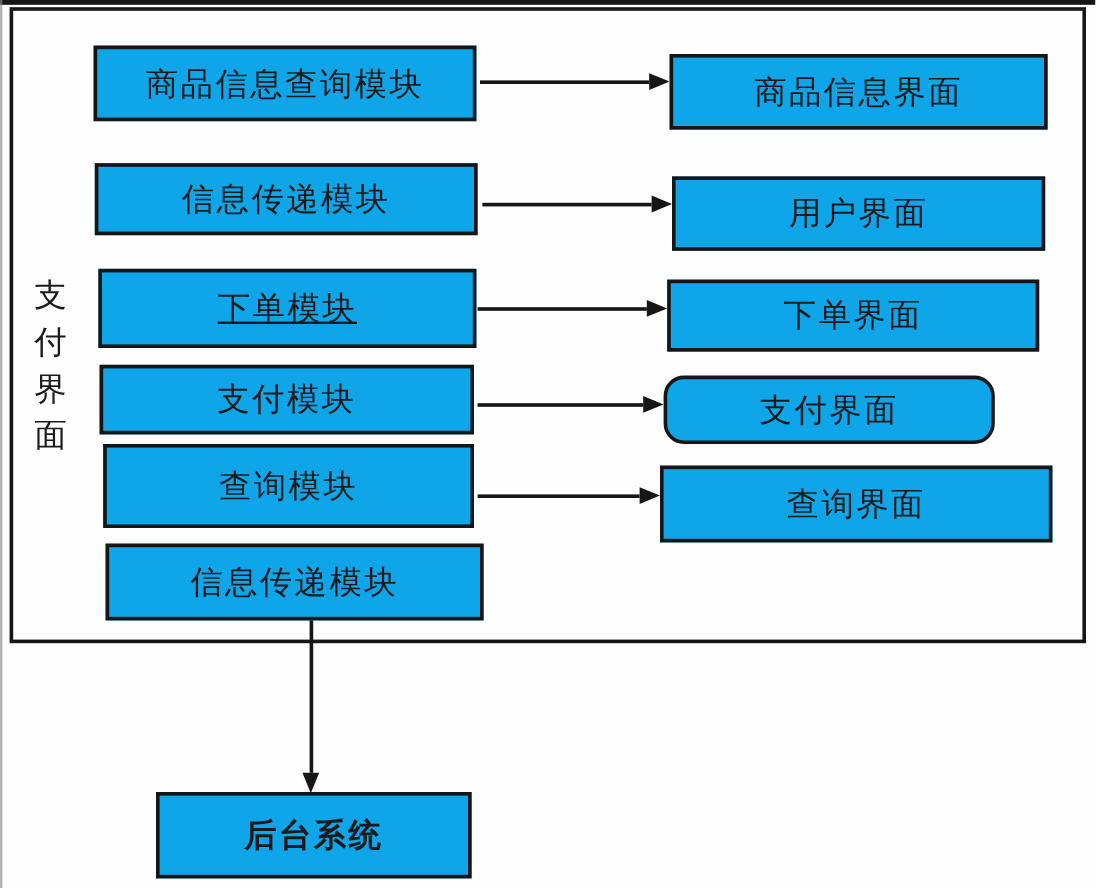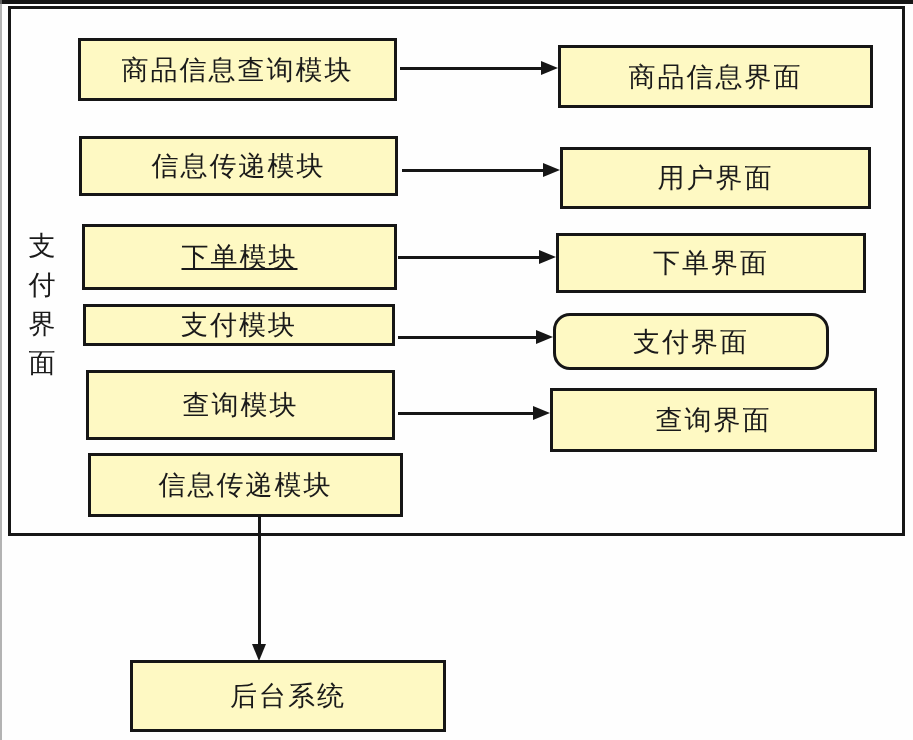--- a/index.html
+++ b/index.html
@@ -43,33 +43,33 @@
     font-size: 27px;
     line-height: 1.45;
     word-break: break-all;
     text-align: center;
     letter-spacing: 0;
   }
   .node {
     position: absolute;
     border: 3px solid #161616;
     box-sizing: border-box;
-    background: #fef9c3;
+    background: #0ea5e9;
     display: flex;
     align-items: center;
     justify-content: center;
     font-size: 27px;
     letter-spacing: 2px;
     white-space: nowrap;
   }
   
   .m0 { left: 67px;  top: 29px;  width: 319px; height: 63px; }
   .m1 { left: 68px;  top: 127px; width: 319px; height: 60px; }
   .m2 { left: 71px;  top: 215px; width: 315px; height: 66px; text-decoration: underline; }
-  .m3 { left: 72px;  top: 295px; width: 312px; height: 42px; }
+  .m3 { left: 72px;  top: 295px; width: 312px; height: 58px; }
   .m4 { left: 75px;  top: 361px; width: 309px; height: 70px; }
   .m5 { left: 77px;  top: 444px; width: 315px; height: 64px; }
   
   .i0 { left: 547px; top: 36px;  width: 315px; height: 63px; }
   .i1 { left: 549px; top: 138px; width: 311px; height: 62px; }
   .i2 { left: 545px; top: 224px; width: 310px; height: 60px; }
   .i3 { left: 542px; top: 304px; width: 276px; height: 57px; border-radius: 17px; }
   .i4 { left: 539px; top: 379px; width: 327px; height: 64px; }
   
   .harrow {
@@ -105,21 +105,21 @@
     left: -6px;
     bottom: -17px;
     width: 0; height: 0;
     border-top: 17px solid #161616;
     border-left: 7px solid transparent;
     border-right: 7px solid transparent;
   }
   
   .backend {
     left: 130px; top: 660px;
-    width: 316px; height: 72px;
+    width: 263px; height: 72px; font-weight: bold;
   }
 </style>
 </head>
 <body>
 
 <div class="canvas">
 
   <div class="edge-top"></div>
   <div class="edge-left"></div>
 

